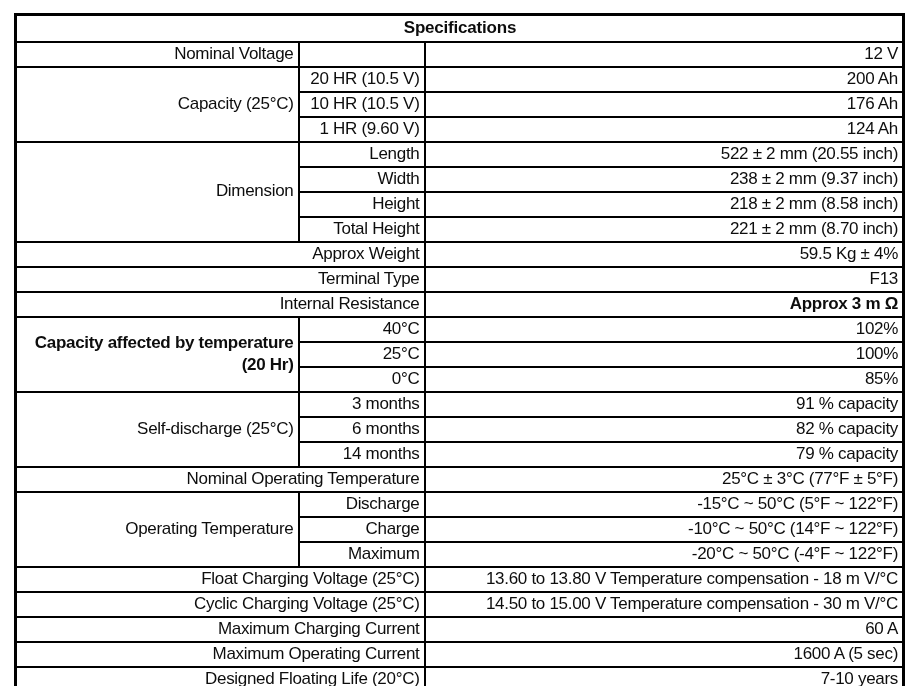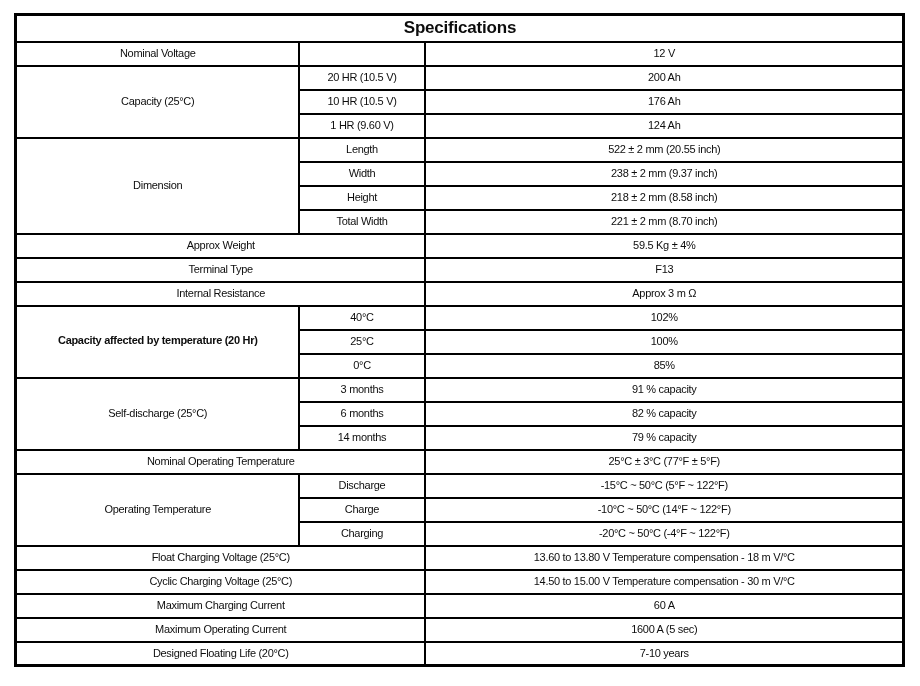--- a/index.html
+++ b/index.html
@@ -13,38 +13,38 @@
   .page { position: relative; width: 892px; height: 686px; background: #fff; }
   table.spec {
     position: absolute; left: 14px; top: 13px;
     width: 888px;
     border-collapse: collapse;
     table-layout: fixed;
     border: 3px solid #000;
   }
   table.spec th, table.spec td {
     border: 2px solid #000;
-    font-size: 11px;
+    font-size: 17px;
     letter-spacing: -0.3px;
     padding: 1px 4px 2px 5px;
     height: 24px;
     vertical-align: middle;
-    text-align: center;
+    text-align: right;
     overflow: hidden;
     white-space: nowrap;
   }
   table.spec td.wrap { white-space: normal; line-height: 1.25; font-weight: bold; }
   table.spec thead th {
     font-size: 17px;
     font-weight: bold;
     text-align: center;
     height: 27px;
     letter-spacing: -0.2px;
   }
-  td.bold-value { font-weight: normal; }
+  td.bold-value { font-weight: bold; }
 </style>
 </head>
 <body>
 
 <div class="page">
   <table class="spec">
     <colgroup>
       <col style="width:283px">
       <col style="width:126px">
       <col style="width:479px">
@@ -83,21 +83,21 @@
       </tr>
       <tr>
         <td>Width</td>
         <td>238 ± 2 mm (9.37 inch)</td>
       </tr>
       <tr>
         <td>Height</td>
         <td>218 ± 2 mm (8.58 inch)</td>
       </tr>
       <tr>
-        <td>Total Width</td>
+        <td>Total Height</td>
         <td>221 ± 2 mm (8.70 inch)</td>
       </tr>
 
       <tr>
         <td colspan="2">Approx Weight</td>
         <td>59.5 Kg ± 4%</td>
       </tr>
 
       <tr>
         <td colspan="2">Terminal Type</td>
@@ -145,21 +145,21 @@
       <tr>
         <td rowspan="3">Operating Temperature</td>
         <td>Discharge</td>
         <td>-15°C ~ 50°C (5°F ~ 122°F)</td>
       </tr>
       <tr>
         <td>Charge</td>
         <td>-10°C ~ 50°C (14°F ~ 122°F)</td>
       </tr>
       <tr>
-        <td>Charging</td>
+        <td>Maximum</td>
         <td>-20°C ~ 50°C (-4°F ~ 122°F)</td>
       </tr>
 
       <tr>
         <td colspan="2">Float Charging Voltage (25°C)</td>
         <td>13.60 to 13.80 V Temperature compensation - 18 m V/°C</td>
       </tr>
 
       <tr>
         <td colspan="2">Cyclic Charging Voltage (25°C)</td>

